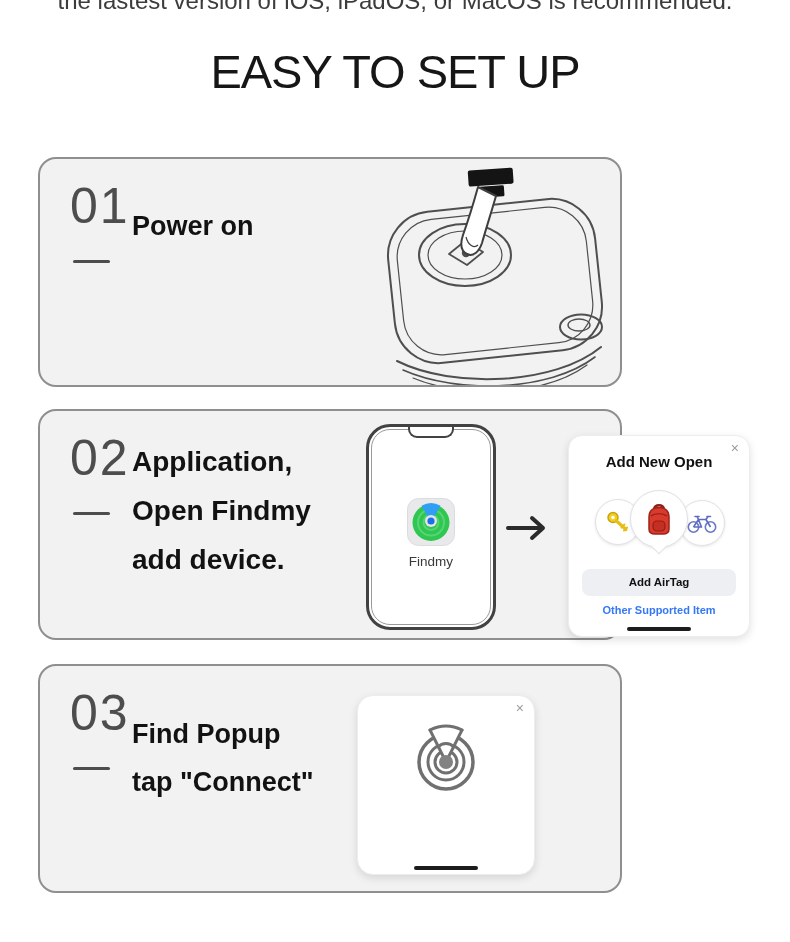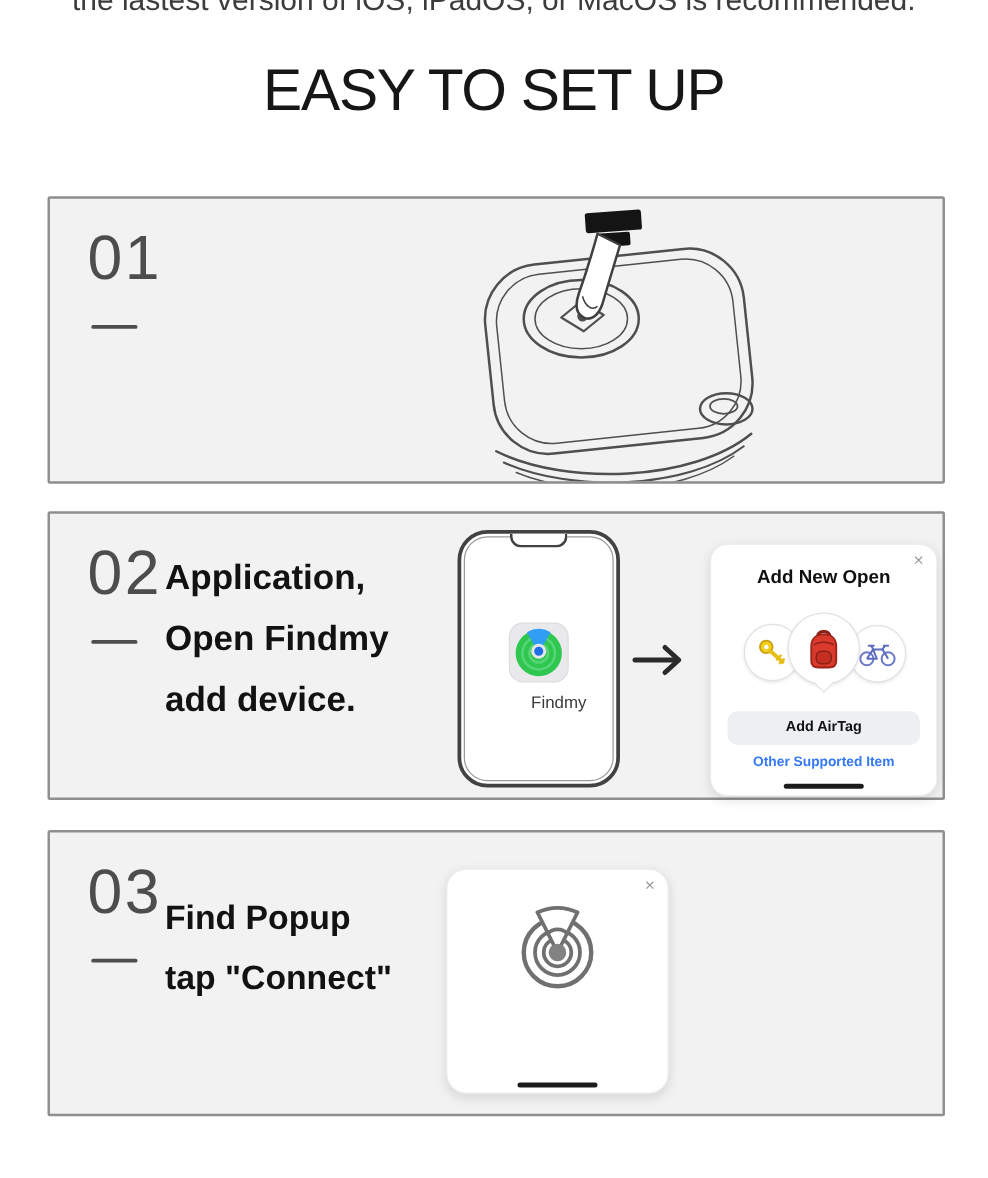--- a/index.html
+++ b/index.html
@@ -5,22 +5,22 @@
   * { margin:0; padding:0; box-sizing:border-box; }
   html,body { width:790px; height:942px; background:#ffffff;
     font-family:"Liberation Sans", sans-serif; position:relative; overflow:hidden; }
 
   .top-note { position:absolute; top:-13px; left:0; width:100%; text-align:center;
     font-size:24px; color:#3c3c3c; white-space:nowrap; }
 
   .title { position:absolute; top:44px; left:0; width:100%; text-align:center;
     font-size:47px; font-weight:normal; letter-spacing:-1px; color:#161616; }
 
-  .step-box { position:absolute; left:38px; width:718px; background:#f2f2f3;
-    border:2px solid #8f8f8f; border-radius:2px; }
+  .step-box { position:absolute; left:38px; width:584px; background:#f2f2f3;
+    border:2px solid #8f8f8f; border-radius:18px; }
   .box1 { top:157px; height:230px; }
   .box2 { top:409px; height:231px; }
   .box3 { top:664px; height:229px; }
 
   .step-num { position:absolute; left:30px; top:18px; font-size:50px;
     color:#4d4d4d; letter-spacing:2px; }
   .step-dash { position:absolute; left:33px; top:101px; width:37px; height:3px;
     background:#4d4d4d; border-radius:2px; }
 
   .step-text { position:absolute; left:92px; color:#121212; font-weight:bold;
@@ -33,21 +33,21 @@
 
   
   .phone { position:absolute; left:326px; top:13px; width:130px; height:206px;
     border:3px solid #424242; border-radius:24px; background:#fff; }
   .phone-inner { position:absolute; inset:2px; border:1.5px solid #9a9a9a; border-radius:19px; }
   .phone-notch { position:absolute; top:0px; left:50%; transform:translateX(-50%);
     width:46px; height:11px; background:#fff; border:2.5px solid #424242; border-top:none;
     border-radius:0 0 9px 9px; }
   .app-icon { position:absolute; left:50%; top:70px; transform:translateX(-50%); }
   .app-label { position:absolute; top:127px; left:0; width:100%; text-align:center;
-    font-size:13.5px; color:#3a3a3a;margin-left:16px; }
+    font-size:13.5px; color:#3a3a3a; }
 
   .arrow-art { position:absolute; left:465px; top:103px; }
 
   
   .popup { position:absolute; background:#fff; border:1px solid #ededef;
     border-radius:14px; box-shadow:0 3px 9px rgba(0,0,0,0.12); }
   .popup2 { left:528px; top:24px; width:182px; height:202px; }
   .popup3 { left:317px; top:29px; width:178px; height:180px; border-radius:16px; }
 
   .popup-close { position:absolute; top:5px; right:10px; font-size:14px;
@@ -82,20 +82,21 @@
 </style>
 </head>
 <body>
 
 <div class="top-note">the lastest version of iOS, iPadOS, or MacOS is recommended.</div>
 <h1 class="title">EASY TO SET UP</h1>
 
 <section class="step-box box1">
   <div class="step-num">01</div>
   <div class="step-dash"></div>
+  <div class="step-text">Power on</div>
 
   <svg class="tracker-art" width="290" height="222" viewBox="0 0 290 222">
     <g stroke="#4f4f4f" fill="none" stroke-width="2" stroke-linecap="round" stroke-linejoin="round">
       <g transform="rotate(-6 152 118)">
         <rect x="48" y="42" width="208" height="152" rx="44"></rect>
         <rect x="57" y="50" width="190" height="136" rx="38" stroke-width="1.2"></rect>
       </g>
       <path d="M54,198 C110,226 212,222 258,184" stroke-width="2"></path>
       <path d="M60,207 C114,231 206,229 252,194" stroke-width="1.6"></path>
       <path d="M70,215 C118,235 200,234 244,202" stroke-width="1.2"></path>

